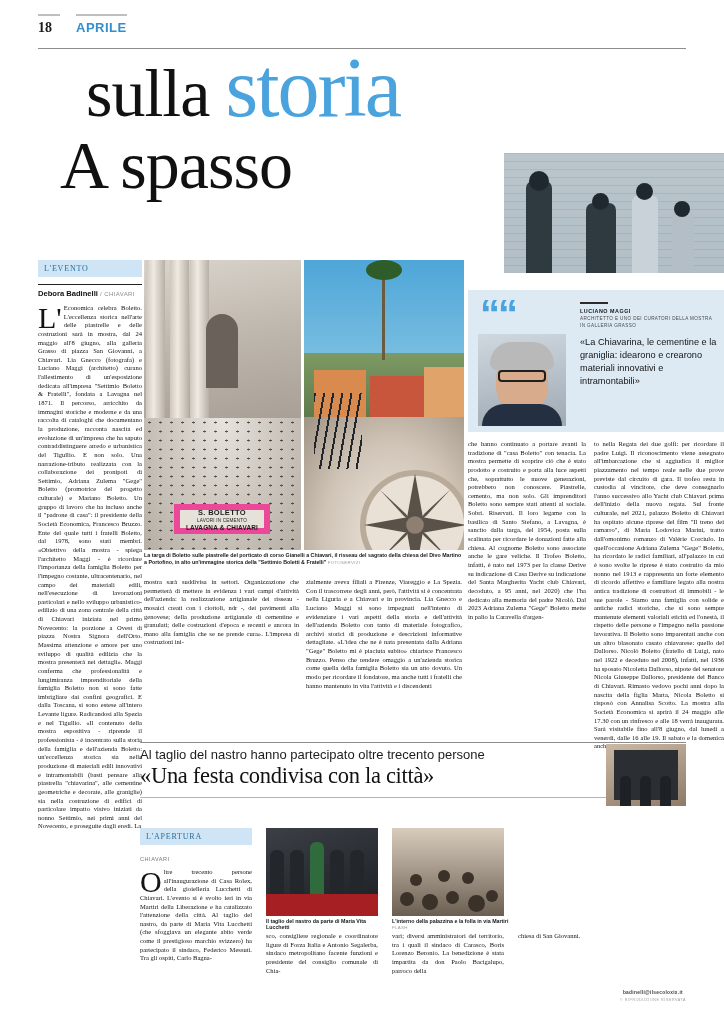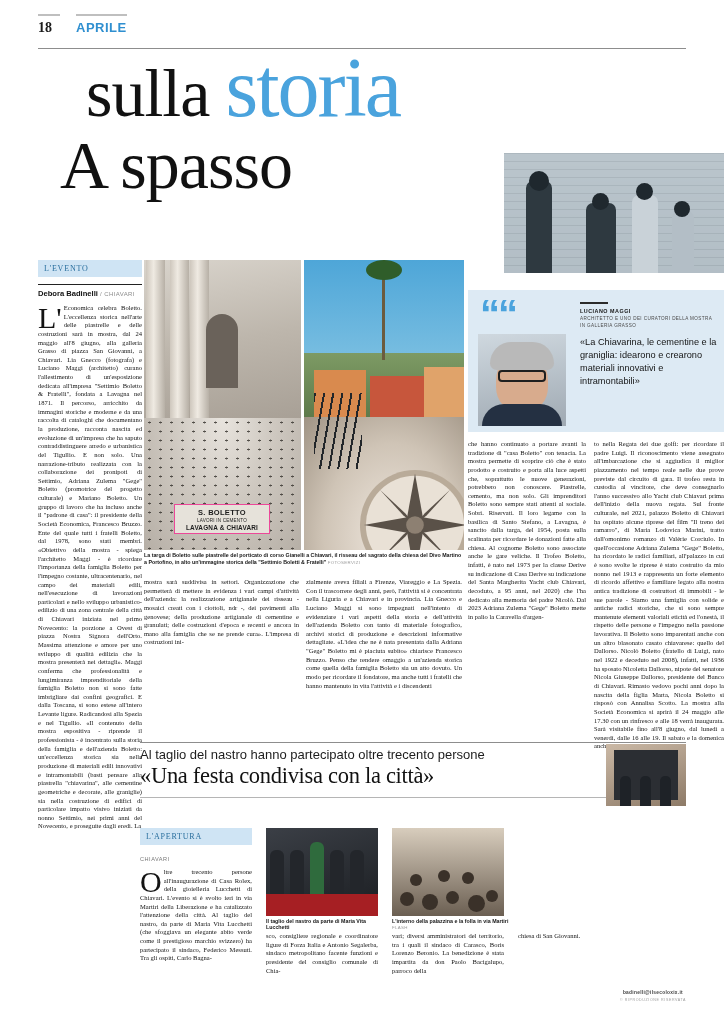--- a/index.html
+++ b/index.html
@@ -93,21 +93,21 @@
   .pp-sky { position:absolute; inset:0; background: linear-gradient(170deg,#d9d4cc 0%, #bdb6ac 30%, #a79f95 60%, #8e867d 100%); }
   .pp-col { position:absolute; top:0; width:19px; height:172px; background: linear-gradient(90deg,#cec7bd,#efeae2 40%,#b7b0a6); }
   .pp-floor { position:absolute; left:0; right:0; bottom:0; height:132px;
      background: radial-gradient(ellipse at 50% 0%, #e8e4de 0%, #cfc9c1 45%, #b6afa6 100%); }
   .pp-floor::after { content:""; position:absolute; inset:0;
      background-image: radial-gradient(#3a3732 1px, transparent 1.4px);
      background-size: 11px 9px; opacity:.85; }
   .pp-arch { position:absolute; left:62px; top:54px; width:32px; height:74px; background:#6a625a; border-radius:16px 16px 0 0; }
   .plaque {
     position:absolute; left:30px; bottom:16px; width:96px; height:30px;
-    background:#e6e2da; border:1px solid #ec4899;
+    background:#e6e2da; border:6px solid #ec4899;
     font-family:"Liberation Sans", sans-serif; text-align:center; color:#1d1d1d;
     display:flex; flex-direction:column; justify-content:center; gap:1px;
   }
   .plaque .l1 { font-size:7.5px; font-weight:700; letter-spacing:.3px; }
   .plaque .l2 { font-size:4.6px; letter-spacing:.2px; }
   .plaque .l3 { font-size:6.4px; font-weight:700; letter-spacing:.2px; }
 
   .photo-risseau { left: 266px; top: 0; width: 160px; height: 290px; }
   .pr-sky { position:absolute; inset:0 0 55% 0; background: linear-gradient(180deg,#4ea6d8,#87c6e4); }
   .pr-hill { position:absolute; left:0; right:0; top:32%; height:22%; background: linear-gradient(180deg,#7d9a64,#5e7a4b); }

